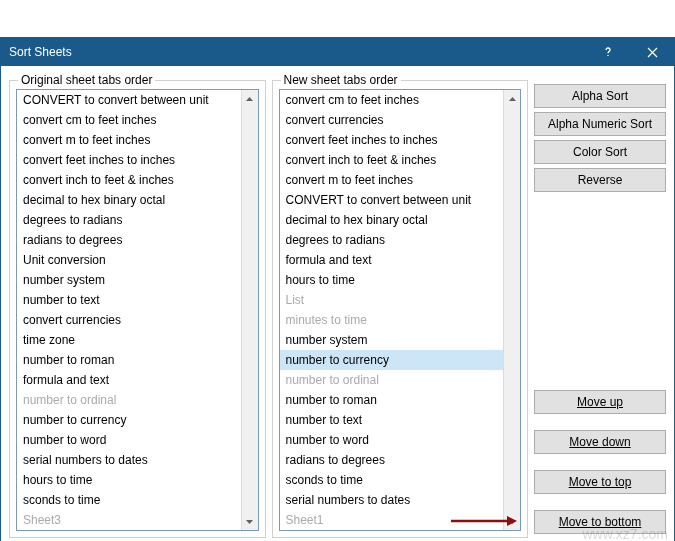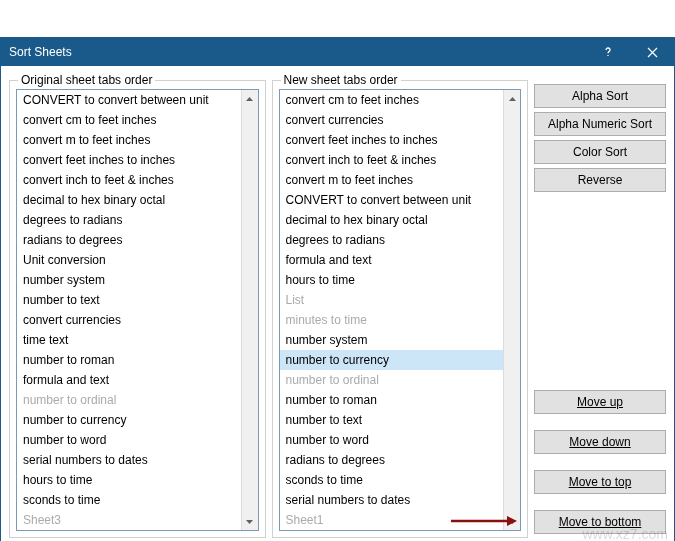--- a/index.html
+++ b/index.html
@@ -65,21 +65,21 @@
               <div class="item">convert m to feet inches</div>
               <div class="item">convert feet inches to inches</div>
               <div class="item">convert inch to feet &amp; inches</div>
               <div class="item">decimal to hex binary octal</div>
               <div class="item">degrees to radians</div>
               <div class="item">radians to degrees</div>
               <div class="item">Unit conversion</div>
               <div class="item">number system</div>
               <div class="item">number to text</div>
               <div class="item">convert currencies</div>
-              <div class="item">time text</div>
+              <div class="item">time zone</div>
               <div class="item">number to roman</div>
               <div class="item">formula and text</div>
               <div class="item disabled">number to ordinal</div>
               <div class="item">number to currency</div>
               <div class="item">number to word</div>
               <div class="item">serial numbers to dates</div>
               <div class="item">hours to time</div>
               <div class="item">sconds to time</div>
               <div class="item disabled">Sheet3</div>
             </div>

